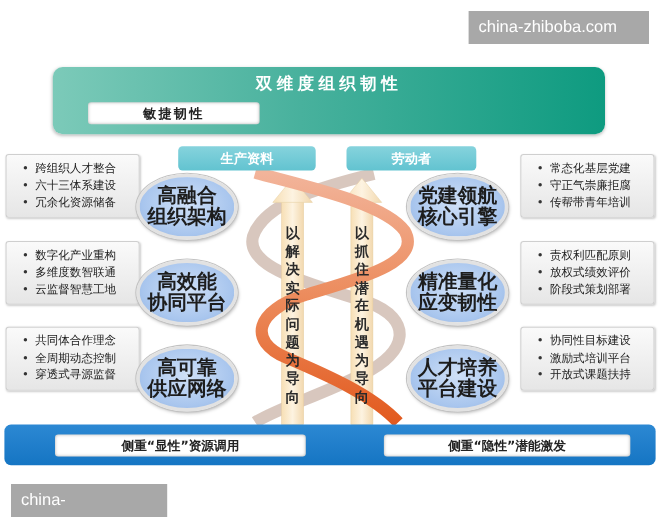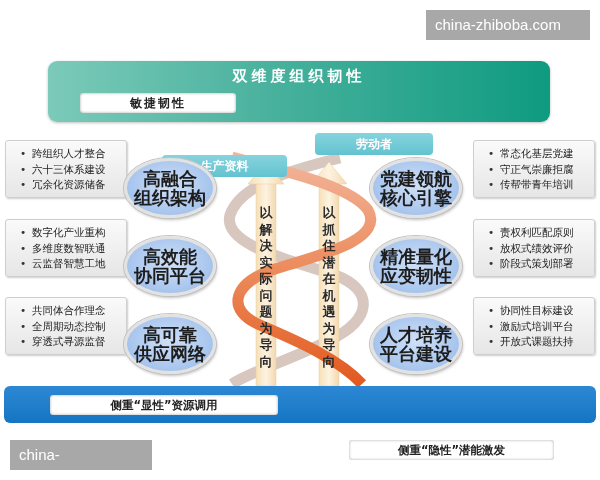--- a/index.html
+++ b/index.html
@@ -31,21 +31,21 @@
     box-shadow: inset 0 0 3px rgba(0,0,0,0.35);
   }
   .pill-agile { left: 32px; top: 32px; width: 156px; }
   .pill-adapt { left: 245px; top: 32px; width: 157px; }
 
   .tag {
     position: absolute; top: 133px; height: 22px; border-radius: 4px;
     background: linear-gradient(180deg, #86d3dd 0%, #62c3d0 100%);
     color: #fff; font-size: 12px; font-weight: bold; text-align: center; line-height: 22px;
   }
-  .tag-prod { left: 162px; width: 125px; margin-top: 22px; }
+  .tag-prod { left: 162px; width: 125px; }
   .tag-labor { left: 315px; width: 118px; }
 
   .bullet-box {
     position: absolute; width: 122px; height: 58px;
     background: linear-gradient(180deg, #fafafa 0%, #e6e6e6 100%);
     border: 1px solid #cfcfcf; border-radius: 3px;
     box-shadow: 1px 1px 2px rgba(0,0,0,0.2);
     padding: 5px 0 0 14px;
   }
   .bullet-box ul { list-style: none; }
@@ -87,21 +87,21 @@
     position: absolute; left: 4px; top: 386px; width: 592px; height: 37px;
     border-radius: 6px;
     background: linear-gradient(180deg, #2c88d3 0%, #1575c3 100%);
   }
   .bpill {
     position: absolute; top: 9px; height: 20px; background: #fff; border-radius: 3px;
     text-align: center; font-size: 11.5px; font-weight: bold; line-height: 20px; color: #222;
     box-shadow: inset 0 0 3px rgba(0,0,0,0.35);
   }
   .bp-left { left: 46px; width: 228px; }
-  .bp-right { left: 345px; width: 205px; margin-top: 45px; }
+  .bp-right { left: 345px; width: 224px; }
 </style>
 </head>
 <body>
 
 <div class="watermark wm-top">china-zhiboba.com</div>
 
 <div class="top-banner">
   <div class="top-title">双维度组织韧性</div>
   <div class="pill pill-agile">敏捷韧性</div>
 </div>

